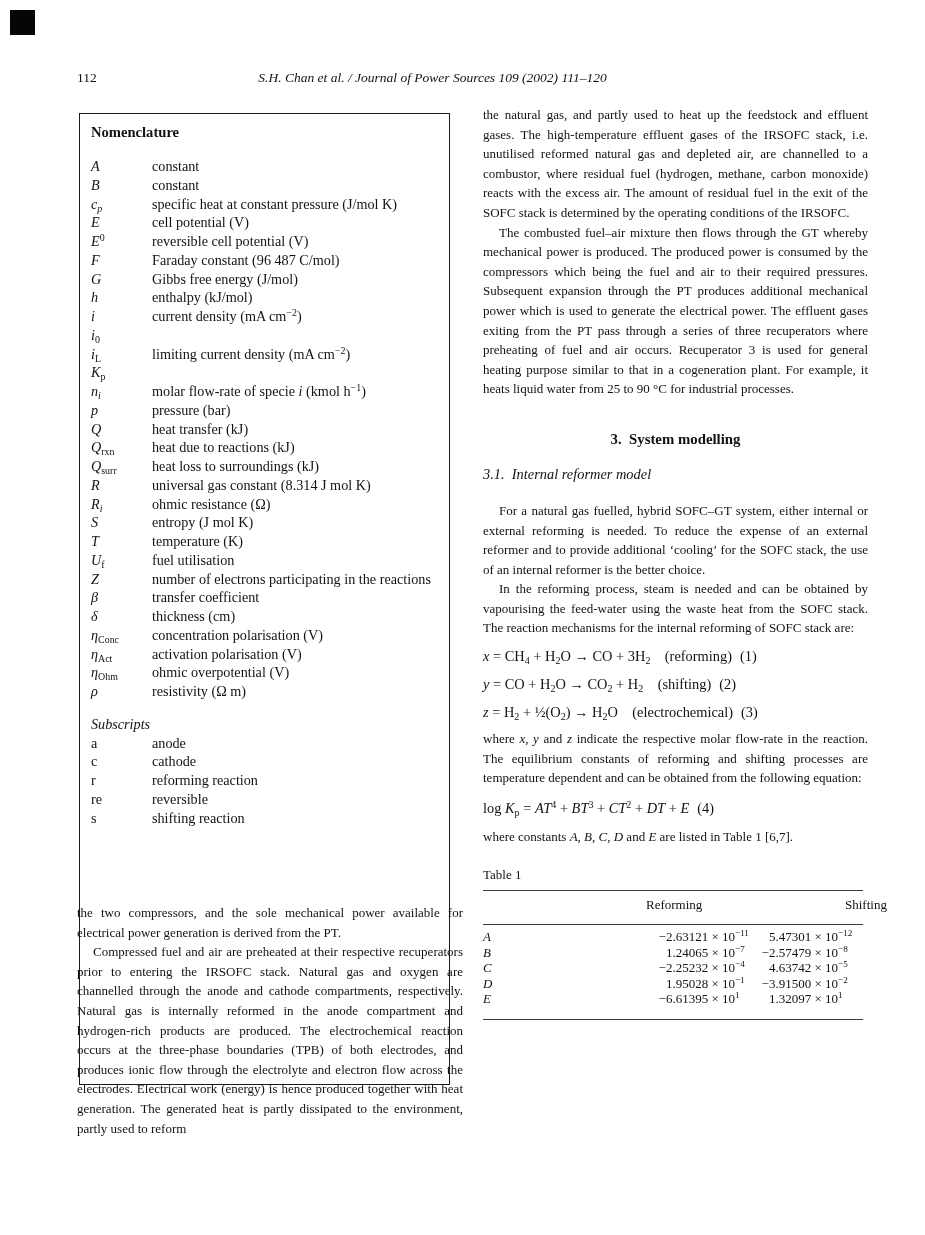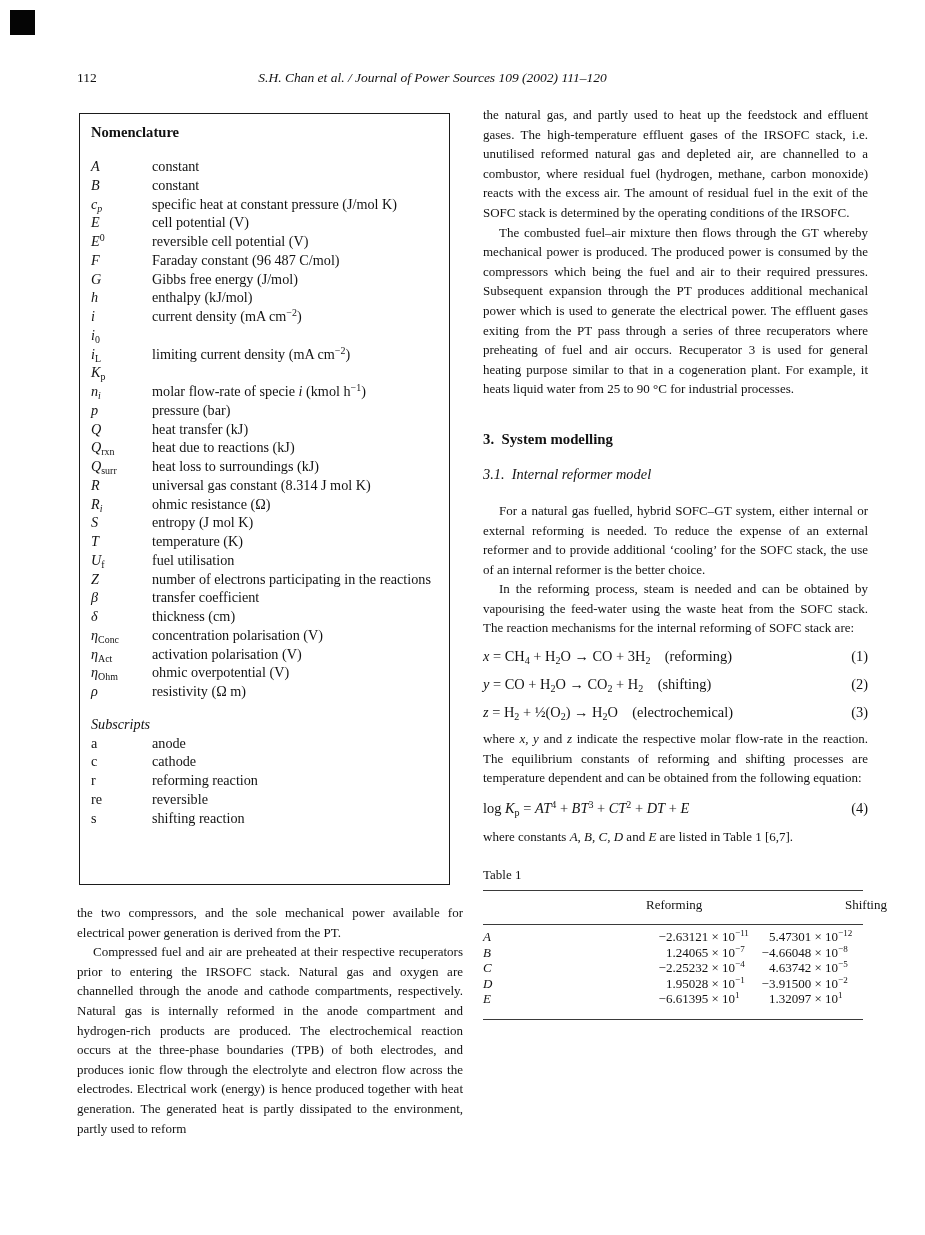--- a/index.html
+++ b/index.html
@@ -12,41 +12,41 @@
   sup{font-size:70%;vertical-align:0.5em;line-height:0;}
   i{font-style:italic;}
 
   .corner-mark{position:absolute;left:10px;top:10px;width:25px;height:25px;background:#050505;}
 
   .page-num{position:absolute;left:77px;top:70px;font-size:13.5px;}
   .running-head{position:absolute;left:0;top:70px;width:865px;text-align:center;
     font-style:italic;font-size:13.5px;}
 
   
-  .nom-box{position:absolute;left:79px;top:113px;width:371px;height:772px;
+  .nom-box{position:absolute;left:79px;top:113px;width:371px;height:972px;
     border:1.5px solid #1b1b1b;box-sizing:border-box;padding:9px 12px 0 11px;font-size:14.2px;}
   .nom-title{font-weight:bold;font-size:14.6px;line-height:19px;margin-bottom:15px;}
   .nom-row{display:grid;grid-template-columns:61px 1fr;line-height:18.75px;}
   .nom-sym{white-space:nowrap;}
   .nom-desc{text-align:justify;}
   .nom-subhead{font-style:italic;line-height:18.75px;margin-top:14px;}
 
   
   .col{position:absolute;width:386px;}
   .left-col{left:77px;top:903px;}
   .right-col{left:483px;top:105px;width:385px;}
   .col p{margin:0;font-size:13px;line-height:19.6px;text-align:justify;}
   .col p.indent{text-indent:16px;}
 
-  .sec-h2{margin:30px 0 0;font-size:14.8px;font-weight:bold;line-height:20px;}
+  .sec-h2{margin:30px 0 0;font-size:14.8px;font-weight:bold;line-height:20px;text-align:center;}
   .sec-h3{margin:15px 0 0;font-size:14.4px;font-style:italic;font-weight:normal;line-height:20px;}
   .mt17{margin-top:17px!important;}
 
   .eq-list{margin-top:4px;}
-  .eq-row{display:flex;justify-content:space-between;align-items:baseline;
+  .eq-row{display:flex;align-items:baseline;
     font-size:14.4px;line-height:20px;margin-top:8px;}
   .eq-num{padding-left:8px;}
   .eq4{margin-top:10px;}
   .p-after-eq{margin-top:7px!important;}
   .p-eq4-after{margin-top:9px!important;}
 
   
   .tbl{margin-top:21px;width:380px;font-size:13px;}
   .tbl-cap{line-height:16.5px;}
   .tbl-rule{border-top:1.6px solid #3a3a3a;height:0;margin-top:6px;}
@@ -304,21 +304,21 @@
 
         <div class="tbl-row">
           <span class="c0">A</span>
           <span class="c1v"><span class="mant1">−2.63121 × 10</span><sup>−11</sup></span>
           <span class="c2v"><span class="mant2">5.47301 × 10</span><sup>−12</sup></span>
         </div>
 
         <div class="tbl-row">
           <span class="c0">B</span>
           <span class="c1v"><span class="mant1">1.24065 × 10</span><sup>−7</sup></span>
-          <span class="c2v"><span class="mant2">−4.66048 × 10</span><sup>−8</sup></span>
+          <span class="c2v"><span class="mant2">−2.57479 × 10</span><sup>−8</sup></span>
         </div>
 
         <div class="tbl-row">
           <span class="c0">C</span>
           <span class="c1v"><span class="mant1">−2.25232 × 10</span><sup>−4</sup></span>
           <span class="c2v"><span class="mant2">4.63742 × 10</span><sup>−5</sup></span>
         </div>
 
         <div class="tbl-row">
           <span class="c0">D</span>

